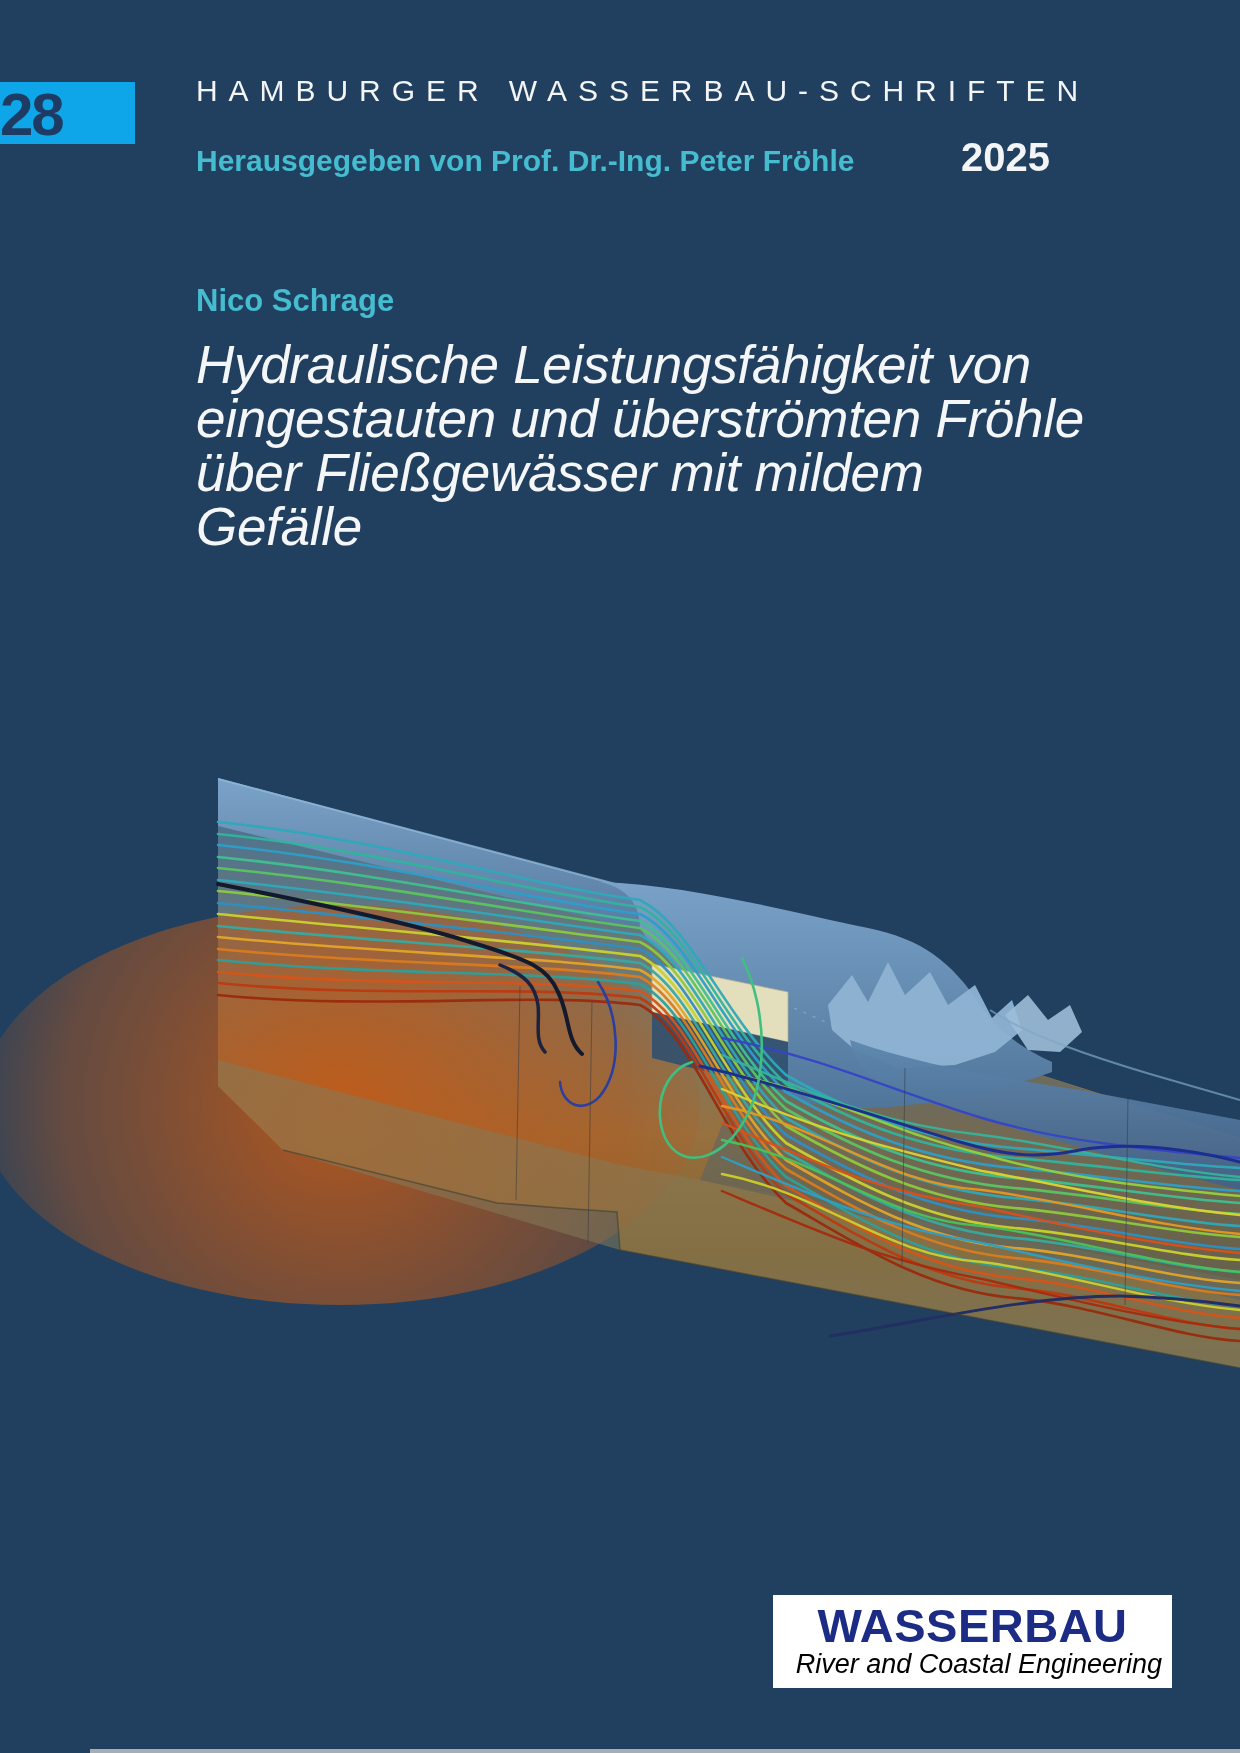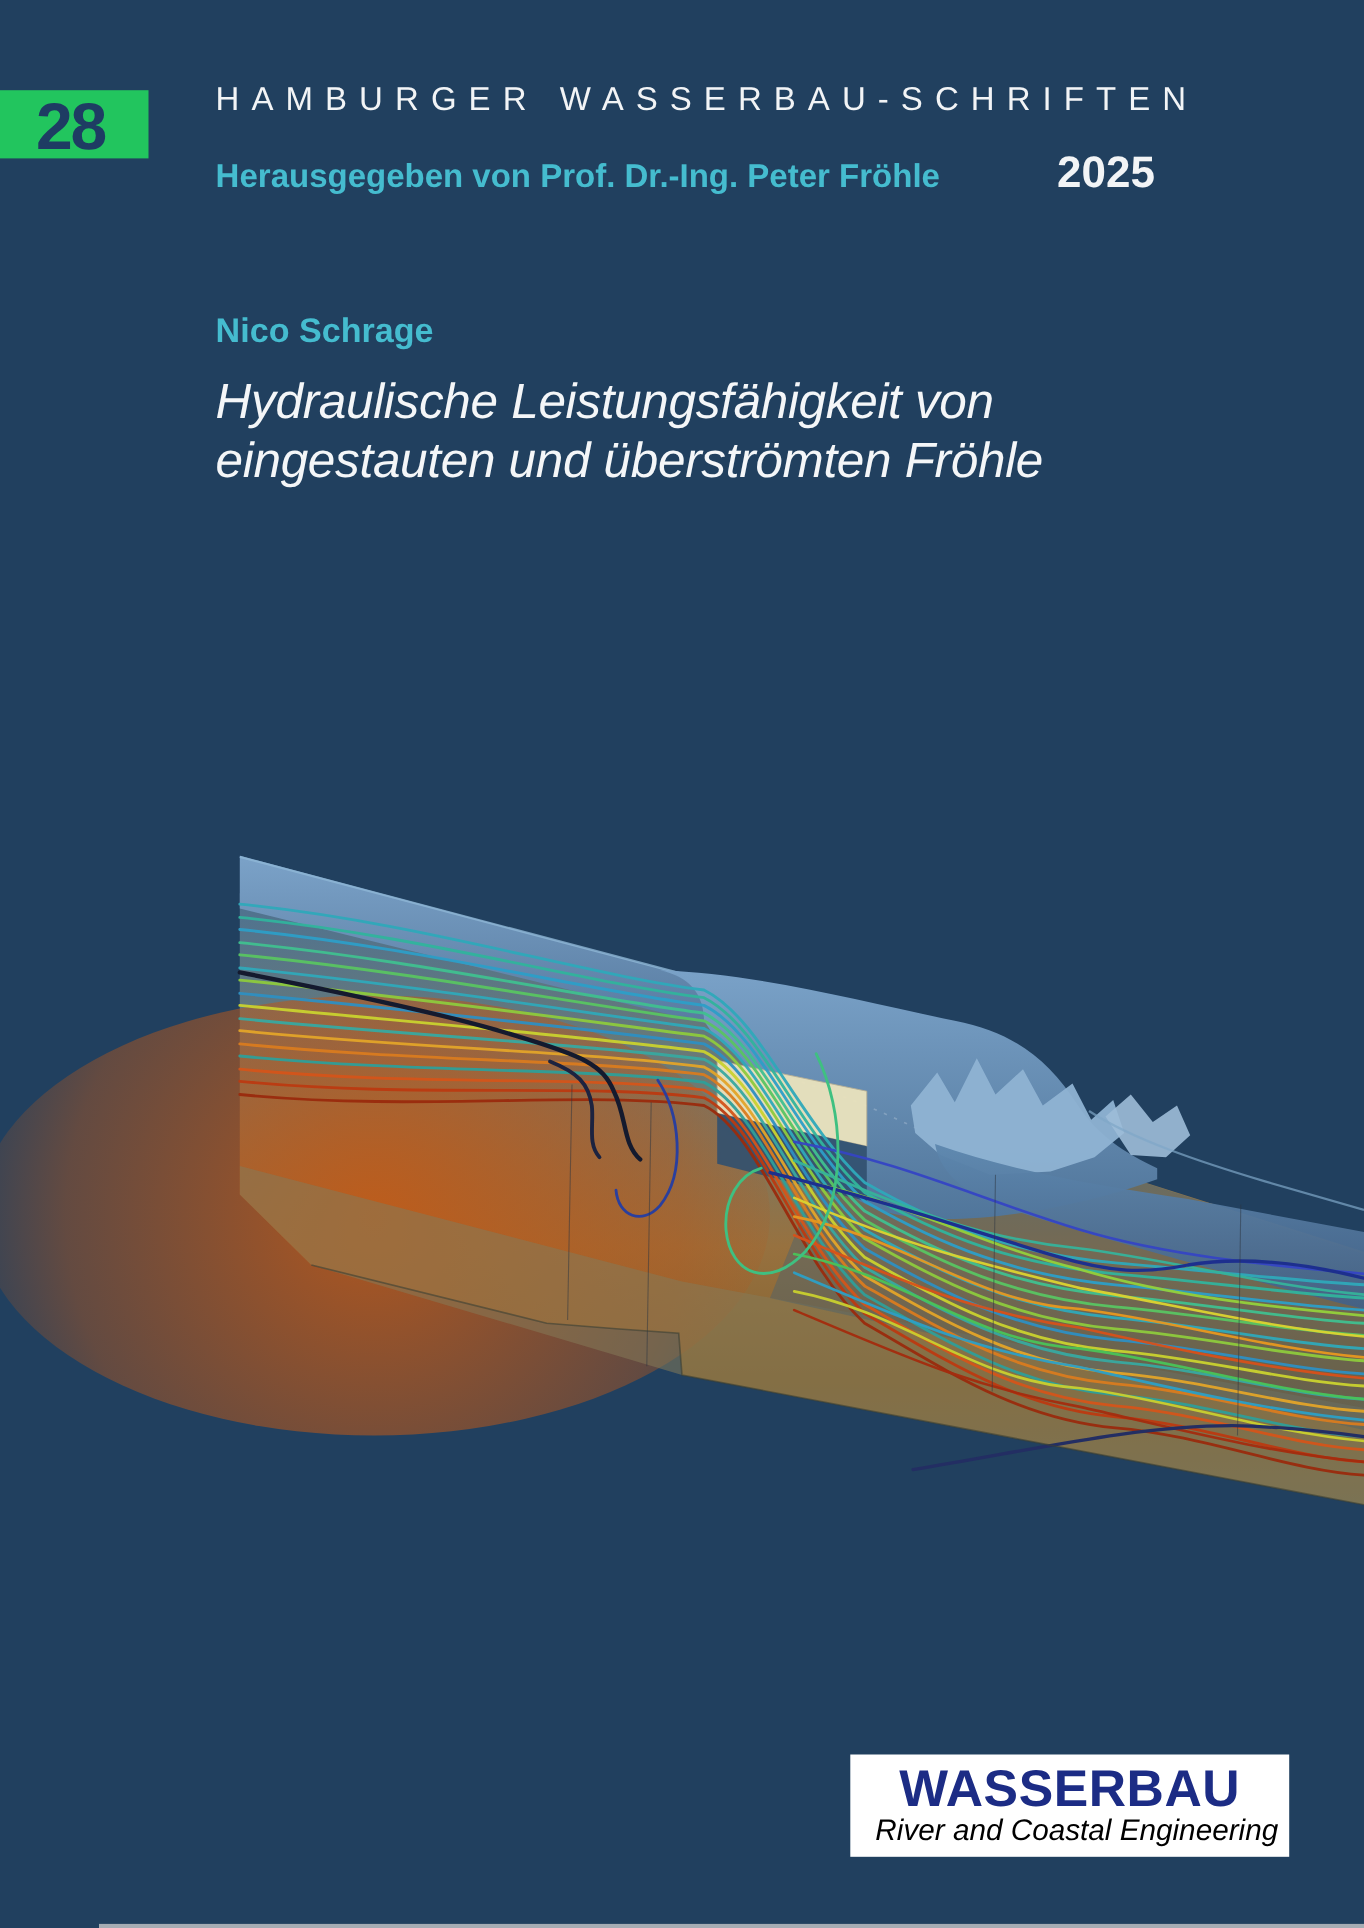--- a/index.html
+++ b/index.html
@@ -9,22 +9,22 @@
   }
   .page{
     position:relative;
     width:1240px;height:1753px;
     background:#21405f;
     overflow:hidden;
   }
   
   .vol-badge{
     position:absolute;left:0;top:82px;width:135px;height:62px;
-    background:#22c55e;
-    display:flex;align-items:center;justify-content:center;
+    background:#0ea5e9;
+    display:flex;align-items:center;justify-content:flex-start;
     padding-right:7px;box-sizing:border-box;
   }
   .vol-badge span{
     font-size:60px;font-weight:700;color:#1e3c63;
     letter-spacing:-2px;line-height:1;transform:translateY(2px);
   }
   .header-block{
     position:absolute;left:196px;top:74px;width:854px;
   }
   .series-title{
@@ -40,21 +40,21 @@
   .year{
     color:#f2f4f6;font-size:40px;font-weight:700;
   }
   
   .author{
     position:absolute;left:196px;top:283px;
     color:#45bccf;font-size:31px;font-weight:700;
   }
   .main-title{
     position:absolute;left:196px;top:338px;width:900px;
-    color:#f4f6f8;font-size:45px;font-style:italic;font-weight:400;
+    color:#f4f6f8;font-size:53px;font-style:italic;font-weight:400;
     line-height:54px;letter-spacing:-0.3px;
   }
   
   .cfd-svg{position:absolute;left:0;top:0;pointer-events:none;}
   
   .logo-box{
     position:absolute;left:773px;top:1595px;width:399px;height:93px;
     background:#ffffff;box-sizing:border-box;
     display:flex;flex-direction:column;justify-content:center;
     padding:2px 10px 4px 10px;
@@ -85,20 +85,21 @@
     <div class="header-row">
       <span class="editor-line">Herausgegeben von Prof. Dr.-Ing. Peter Fröhle</span>
       <span class="year">2025</span>
     </div>
   </div>
 
   <div class="author">Nico Schrage</div>
   <div class="main-title">
     <div>Hydraulische Leistungsfähigkeit von</div>
     <div>eingestauten und überströmten Fröhle</div>
+    <div>über Fließgewässer mit mildem Gefälle</div>
   </div>
 
   <svg class="cfd-svg" width="1240" height="1753" viewBox="0 0 1240 1753" aria-hidden="true">
     <defs>
       <linearGradient id="gUnder" x1="0" y1="810" x2="0" y2="1368" gradientUnits="userSpaceOnUse">
         <stop offset="0" stop-color="#4d7292"></stop>
         <stop offset="0.32" stop-color="#6f7b72"></stop>
         <stop offset="0.58" stop-color="#97713f"></stop>
         <stop offset="0.8" stop-color="#83622f"></stop>
         <stop offset="1" stop-color="#6f6a50"></stop>

